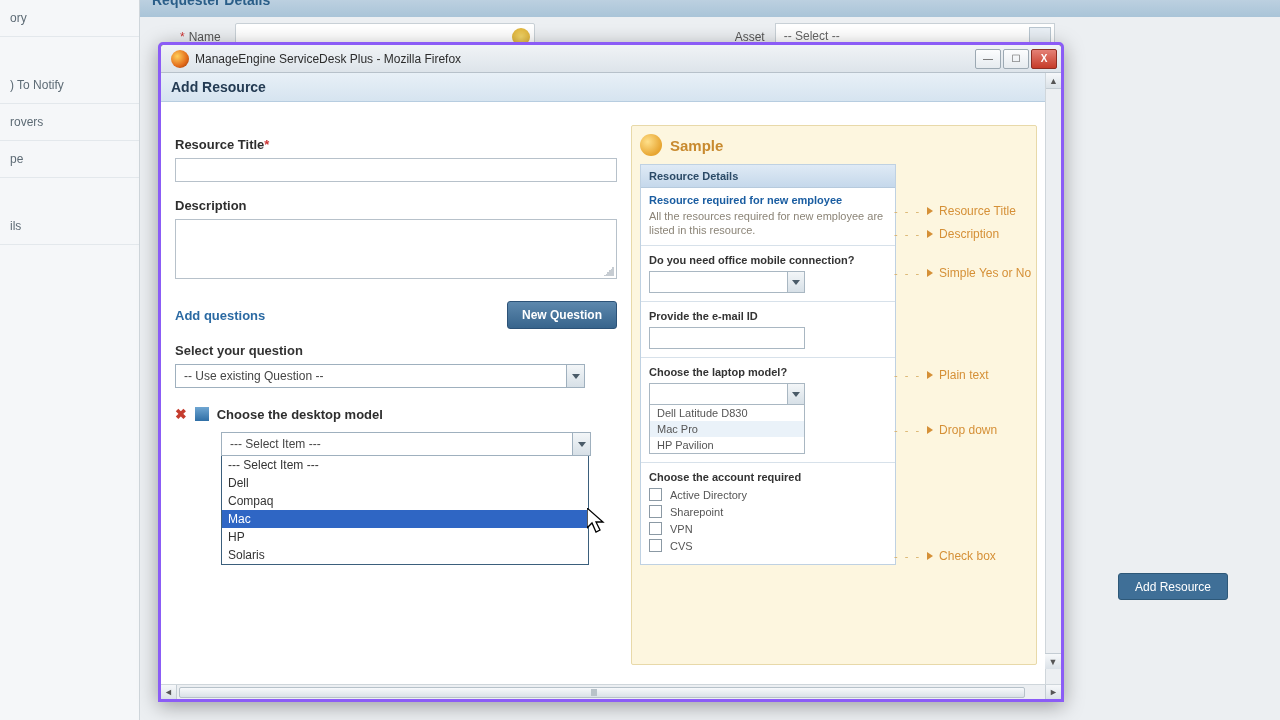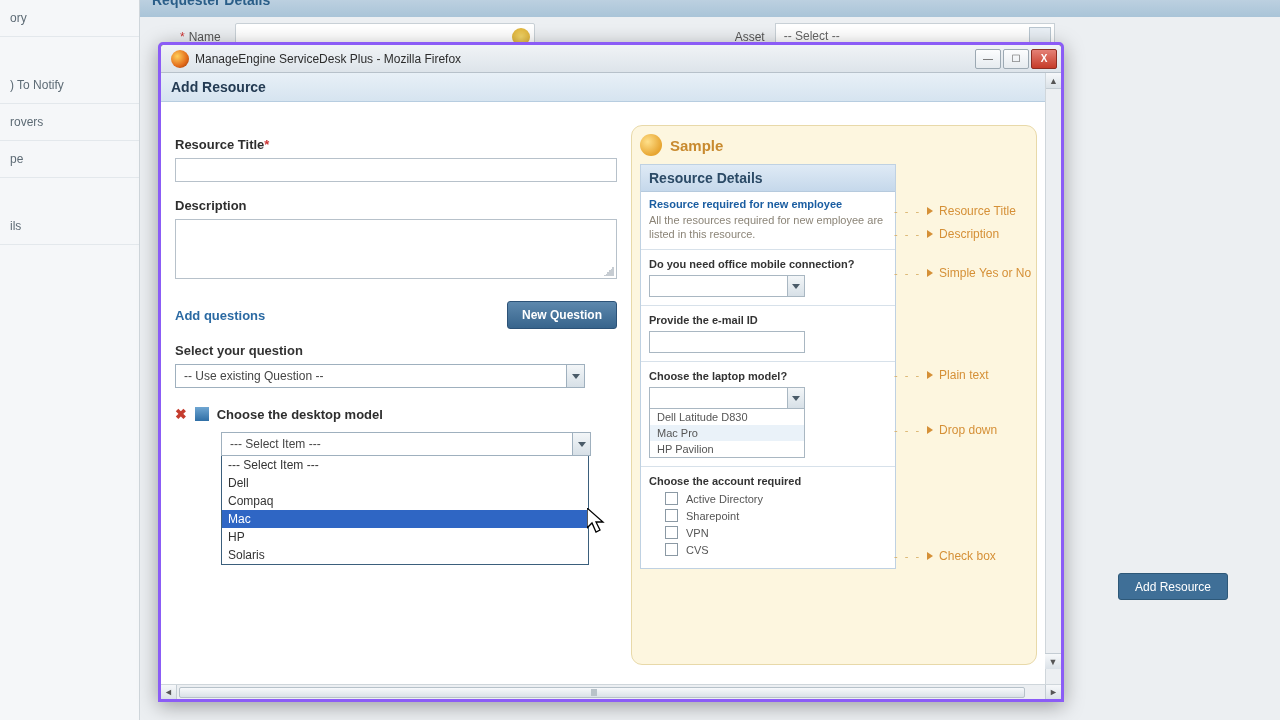--- a/index.html
+++ b/index.html
@@ -109,42 +109,42 @@
 
   .dd-wrap { margin:10px 0 0 46px; width:370px; position:relative; }
   .dd-open-list {
     position:absolute; left:0; top:24px; width:368px; border:1px solid #3b5f7c; border-top:none; background:#fff; font-size:12px; color:#333;
   }
   .dd-open-list .opt { padding:1px 6px; line-height:16px;}
   .dd-open-list .opt.hl { background:#2f66c4; color:#fff; }
 
   
   .sample-wrap {
-    border:1px solid #e8d9a9; background:#fdf6df; border-radius:11px; height:540px; padding:8px 6px 10px 8px;
+    border:1px solid #e8d9a9; background:#fdf6df; border-radius:2px; height:540px; padding:8px 6px 10px 8px;
     font-size:11px; color:#444; position:relative;
   }
   .sample-title { display:flex; align-items:center; gap:8px; margin-bottom:8px;}
   .sample-title .bulb { width:22px;height:22px;border-radius:50%; background:radial-gradient(circle at 35% 35%, #ffe08a, #e7a531 70%);}
   .sample-title .txt { color:#c88a2f; font-weight:bold; font-size:15px;}
   .detail-card {
     width:256px; border:1px solid #bfd1e2; background:#fff; 
   }
-  .detail-head { background:linear-gradient(#dfeaf5,#c5d8eb); color:#2b4a66; font-weight:bold; padding:5px 8px; font-size:14px; border-bottom:1px solid #b6cadd;}
+  .detail-head { background:linear-gradient(#dfeaf5,#c5d8eb); color:#2b4a66; font-weight:bold; padding:5px 8px; font-size:11px; border-bottom:1px solid #b6cadd;}
   .detail-sub { padding:6px 8px 8px; border-bottom:1px solid #d7e1ea;}
   .detail-sub .h { color:#1a5da1; font-weight:bold; font-size:11px;}
   .detail-sub .d { color:#8b8477; font-size:11px; line-height:14px; margin-top:3px;}
   .detail-block { padding:8px; }
   .detail-block .qh { font-weight:bold; color:#333; font-size:11px; margin-bottom:5px;}
   .mini-select { width:156px; height:22px; border:1px solid #a9b7c2; position:relative; background:#fff;}
   .mini-select .dd-btn { position:absolute; right:0; top:0; width:17px; height:20px; border-left:1px solid #a9b7c2; background:linear-gradient(#f3f6f8,#d7e0e7); display:flex; align-items:center; justify-content:center;}
   .opt-list { border:1px solid #a9b7c2; border-top:none; width:156px; background:#fff;}
   .opt-list .o { padding:2px 7px; font-size:11px; color:#555;}
   .opt-list .o.sel { background:#eaf2f9;}
   .plain-input { width:156px; height:22px; border:1px solid #a9b7c2; background:#fff;}
-  .chk-row { display:flex; align-items:center; gap:8px; margin:4px 16px; font-size:11px; color:#555;}
+  .chk-row { display:flex; align-items:center; gap:8px; margin:4px 0; font-size:11px; color:#555;}
   .chk { width:13px; height:13px; border:1px solid #8b99a4; background:#fff;}
   .annot {
     position:absolute; color:#d59037; font-size:12px; display:flex; align-items:center; gap:6px;
   }
   .annot .dash { letter-spacing:2px; color:#d8b06a; font-size:11px;}
   .annot .arr { width:0;height:0;border-top:4px solid transparent;border-bottom:4px solid transparent;border-left:6px solid #d59037;}
 
   
   .cursor {
     position:absolute; width:0; height:0; z-index:50;

